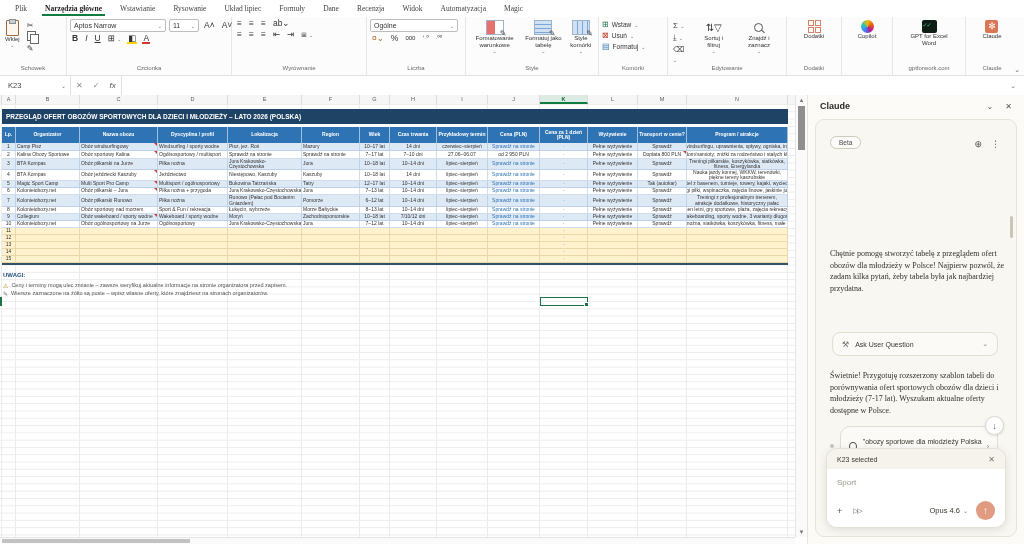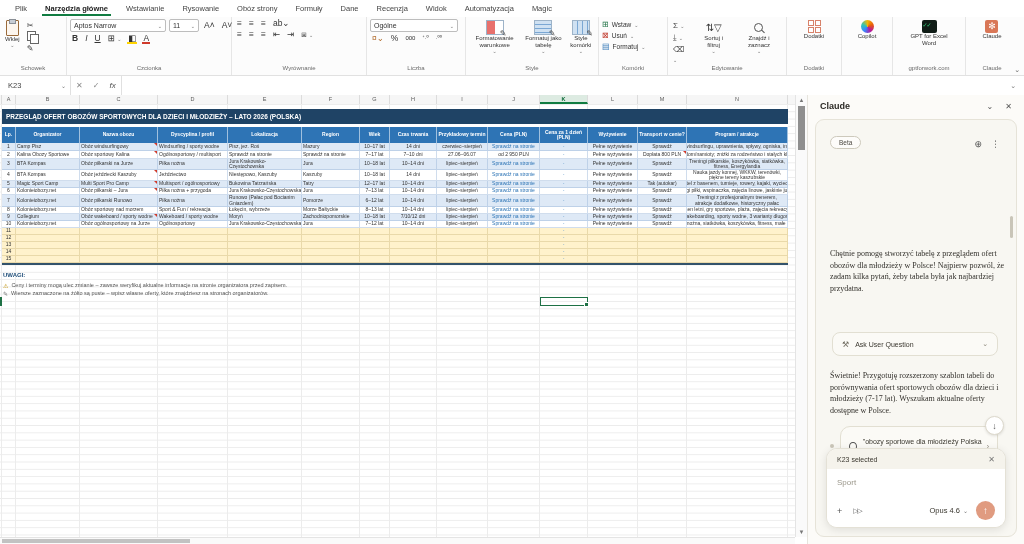--- a/index.html
+++ b/index.html
@@ -1,20 +1,20 @@
 <!DOCTYPE html>
 <html><head>
 <meta charset="utf-8">
 <style>
   html,body{margin:0;padding:0;background:#e8e8e8;}
   #app{position:relative;width:1024px;height:544px;background:#fff;overflow:hidden;
        font-family:"Liberation Sans",sans-serif;color:#333;-webkit-font-smoothing:antialiased;}
   
   #tabbar{position:absolute;left:0;top:0;width:1024px;height:17px;background:#fff;display:flex;align-items:center;}
-  #tabs{display:flex;align-items:center;height:100%;padding-left:6px;}
+  #tabs{display:flex;align-items:center;height:100%;padding-left:6px;font-family:Liberation Serif, serif;}
   .tab{font-size:7.5px;color:#444;padding:0 9px;height:100%;display:flex;align-items:center;position:relative;white-space:nowrap;}
   .tab.active{font-weight:bold;color:#222;}
   .tab.active::after{content:"";position:absolute;left:6px;right:6px;bottom:1px;height:2px;background:#107C41;}
   #tabbar-right{margin-left:auto;display:flex;align-items:center;gap:6px;padding-right:6px;}
   .pillbtn{display:flex;align-items:center;gap:4px;font-size:7.5px;border:1px solid #c8c6c4;border-radius:3px;
            padding:2px 7px;background:#fff;color:#333;}
   .pillbtn.green{background:#0F7B3F;border-color:#0F7B3F;color:#fff;font-weight:bold;}
   .bubble-ic{width:8px;height:6px;border:1px solid #555;border-radius:2px;position:relative;display:inline-block;}
   .bubble-ic::after{content:"";position:absolute;left:1px;bottom:-3px;border:2px solid transparent;border-top-color:#555;}
   .share-ic{font-size:8px;line-height:1;}
@@ -155,21 +155,21 @@
 <body>
 
 <div id="app">
 
   <div id="tabbar">
     <div id="tabs">
         <div class="tab">Plik</div>
         <div class="tab active">Narzędzia główne</div>
         <div class="tab">Wstawianie</div>
         <div class="tab">Rysowanie</div>
-        <div class="tab">Obóz strony</div>
+        <div class="tab">Układ lipiec</div>
         <div class="tab">Formuły</div>
         <div class="tab">Dane</div>
         <div class="tab">Recenzja</div>
         <div class="tab">Widok</div>
         <div class="tab">Automatyzacja</div>
         <div class="tab">Magic</div>
       </div>
   </div>
 
   <div id="ribbon">

